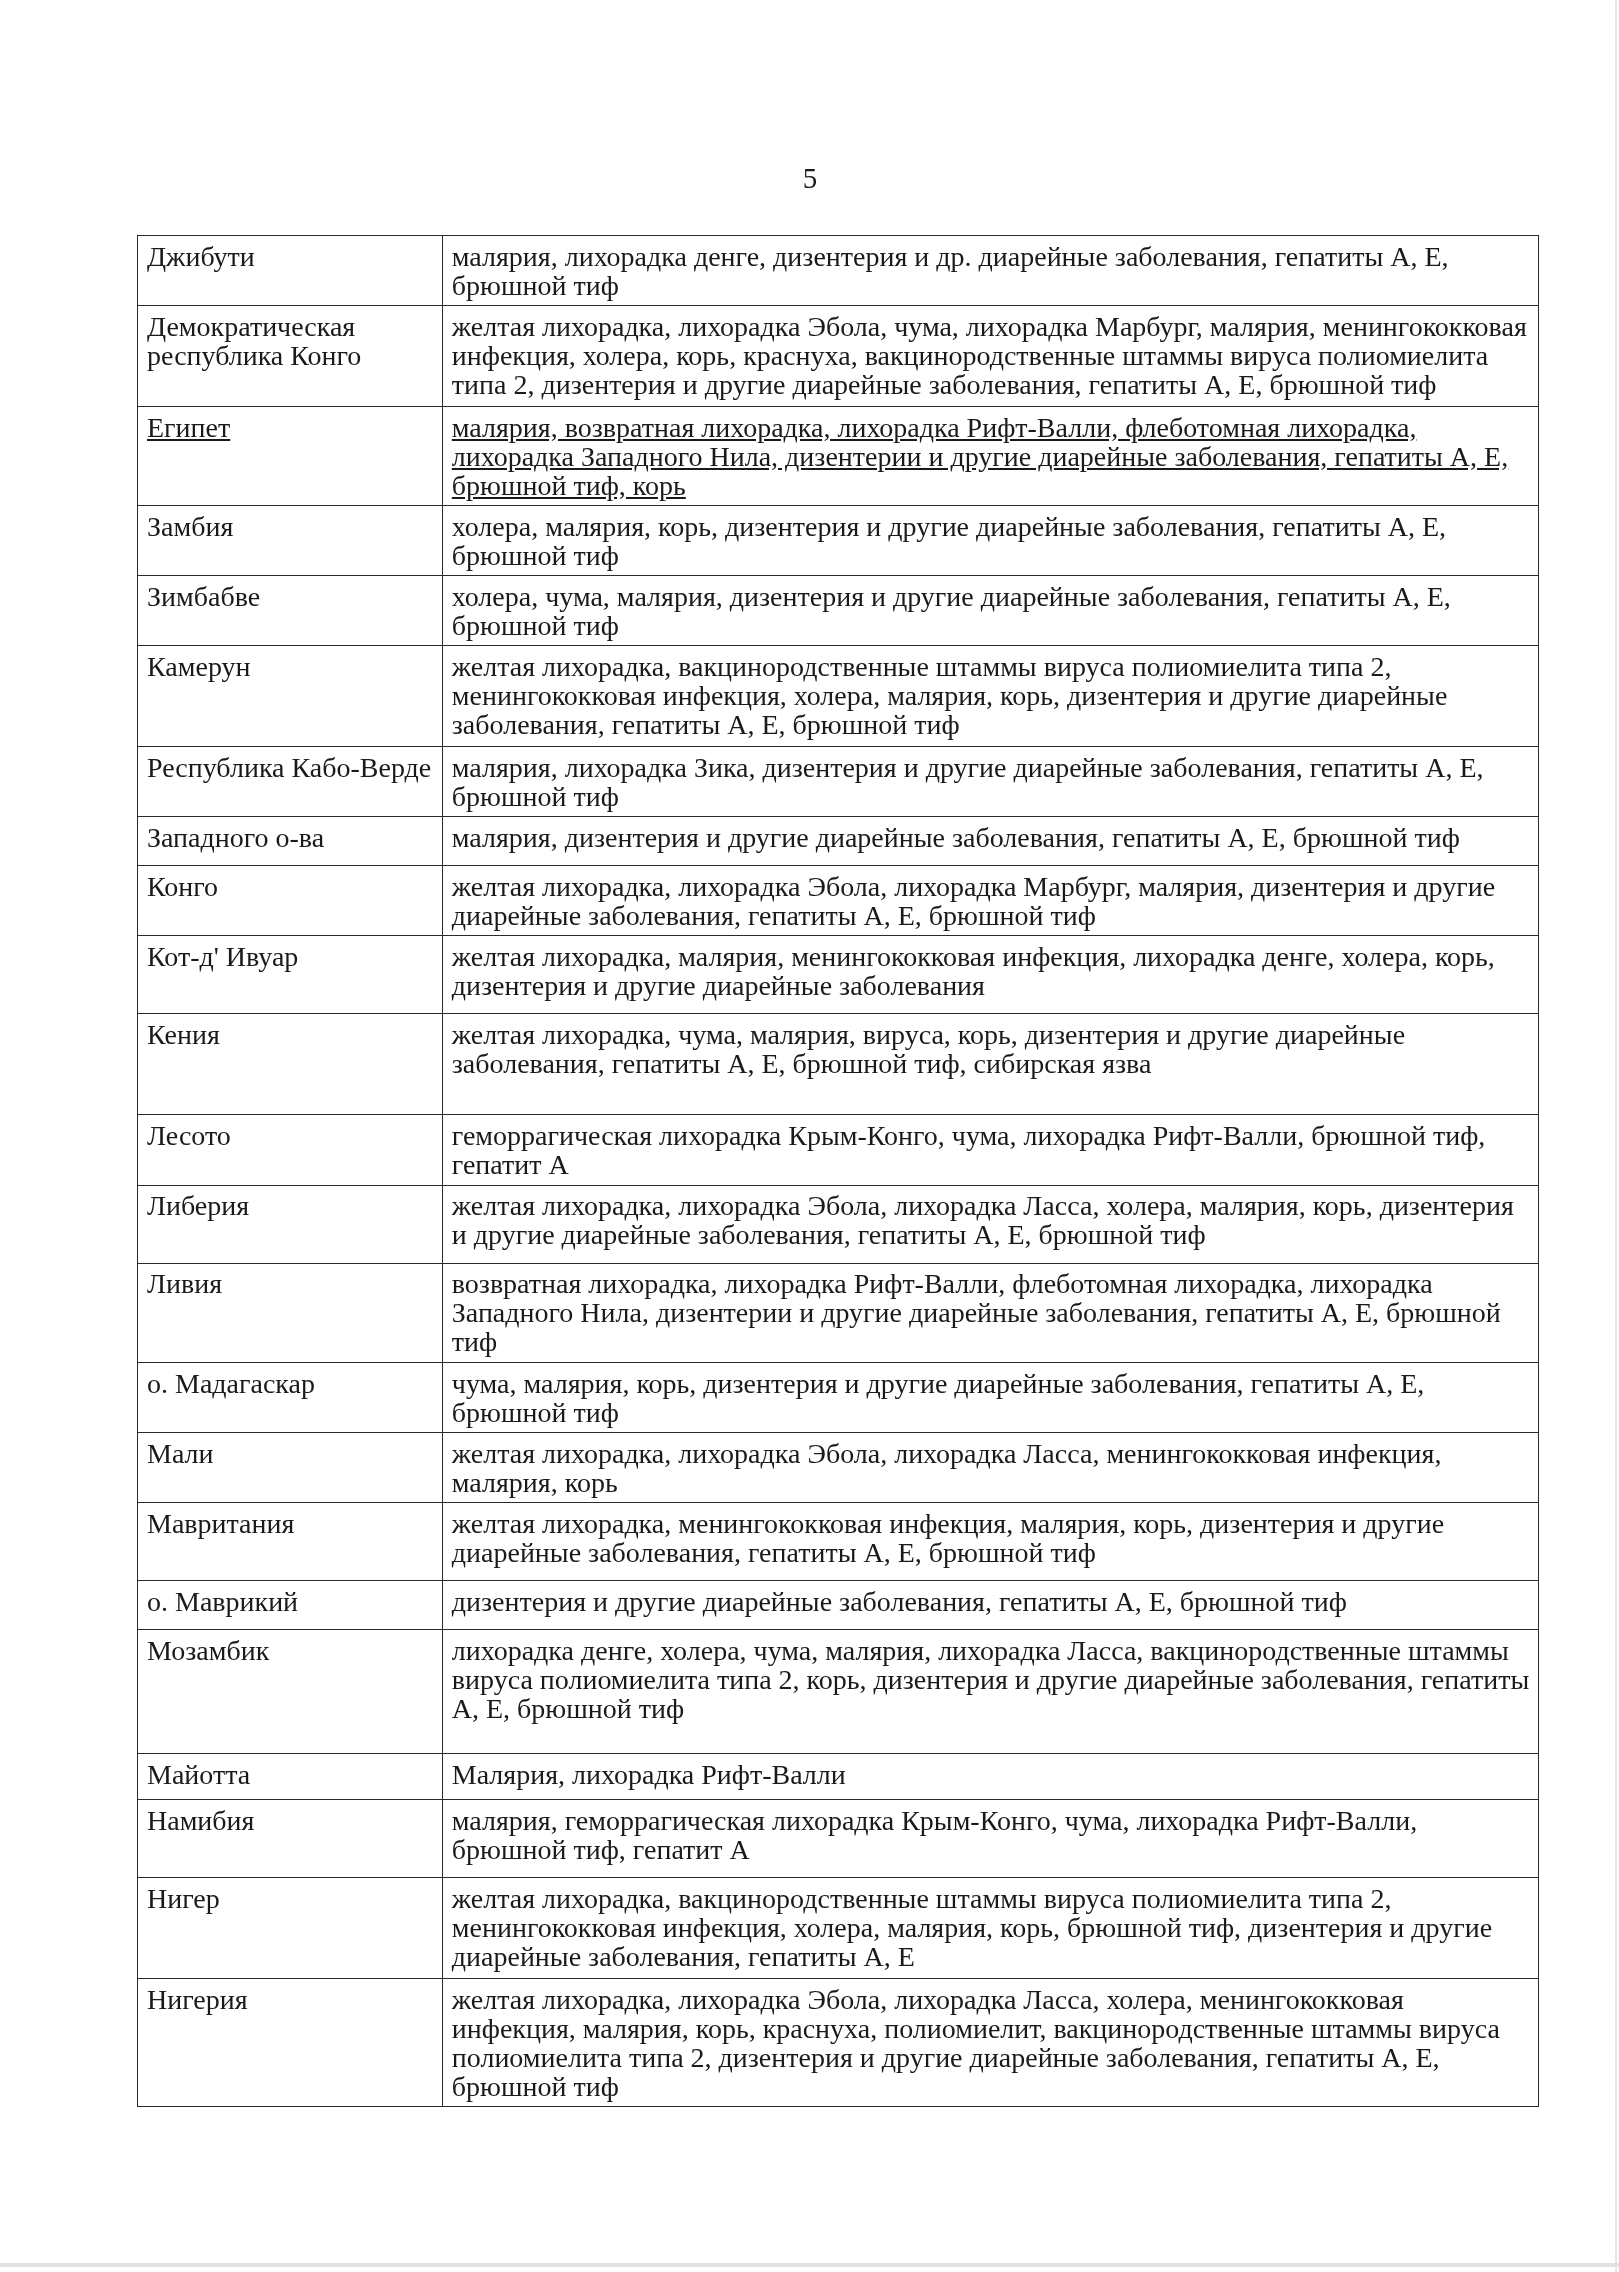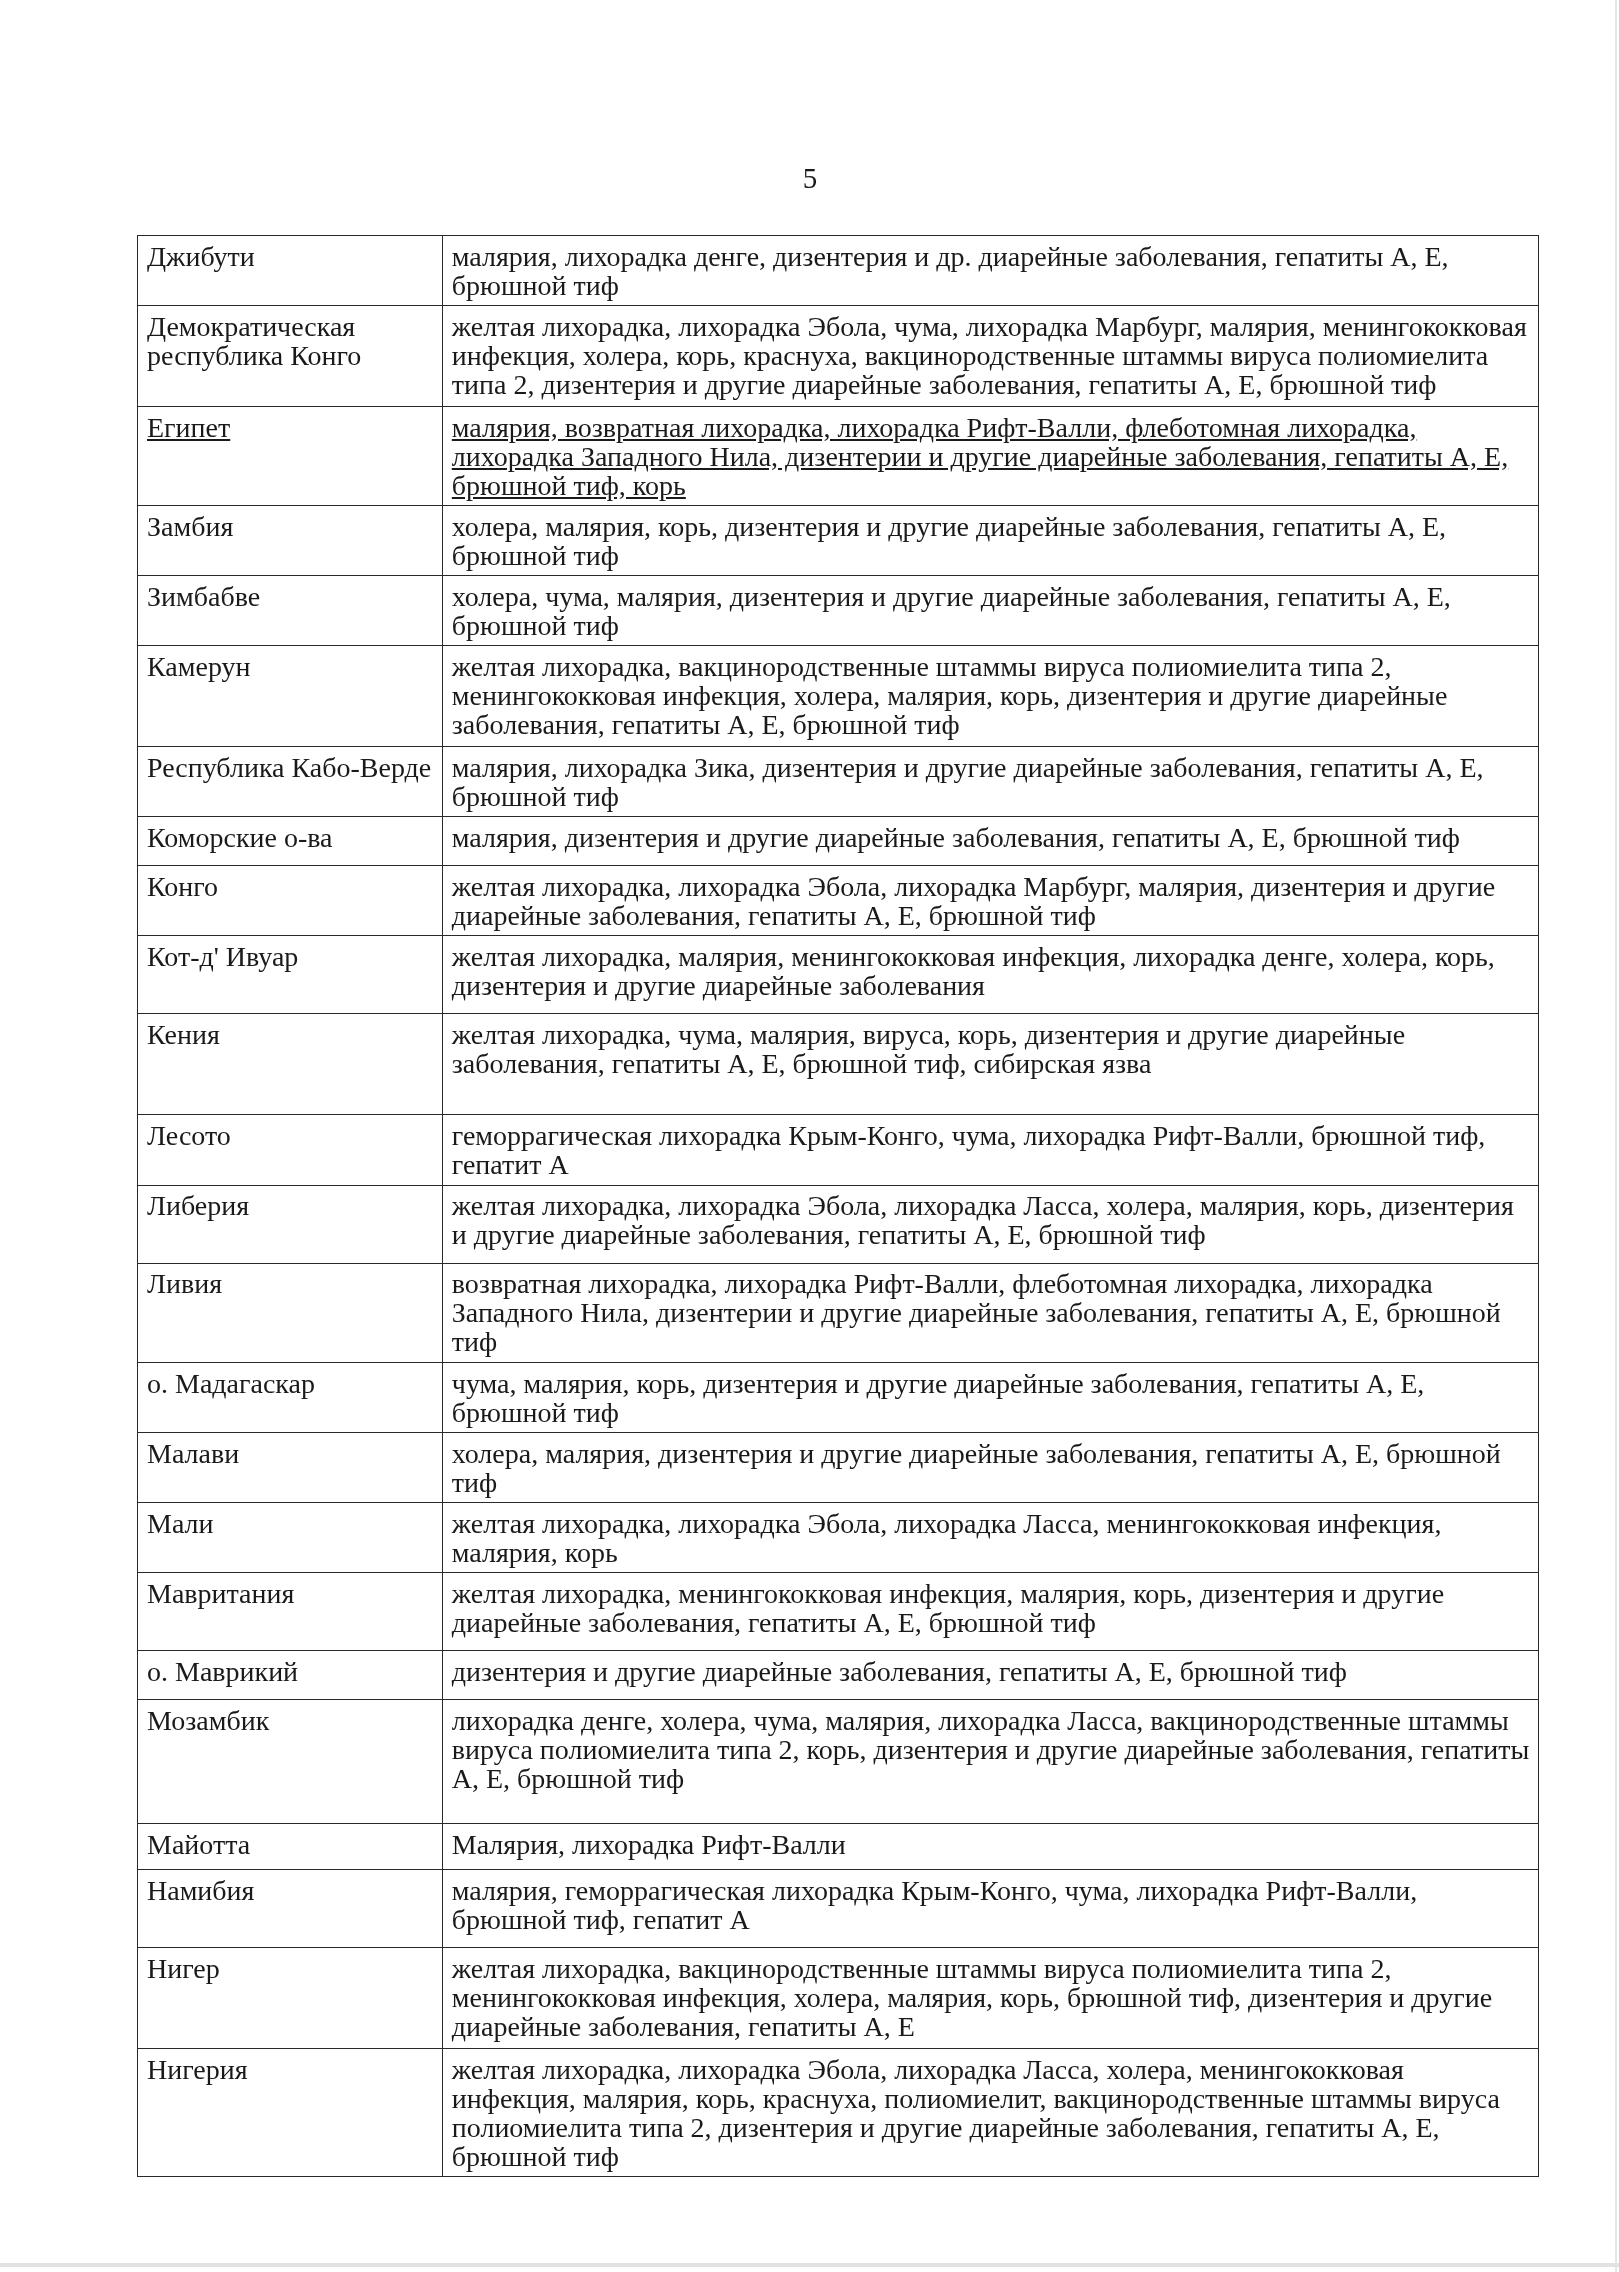--- a/index.html
+++ b/index.html
@@ -49,21 +49,21 @@
       </tr>
       <tr style="height: 101px;">
         <td class="country">Камерун</td>
         <td class="diseases">желтая лихорадка, вакцинородственные штаммы вируса полиомиелита типа 2, менингококковая инфекция, холера, малярия, корь, дизентерия и другие диарейные заболевания, гепатиты А, Е, брюшной тиф</td>
       </tr>
       <tr style="height: 68px;">
         <td class="country">Республика Кабо-Верде</td>
         <td class="diseases">малярия, лихорадка Зика, дизентерия и другие диарейные заболевания, гепатиты А, Е, брюшной тиф</td>
       </tr>
       <tr style="height: 49px;">
-        <td class="country">Коморские о-ва</td>
+        <td class="country">Западного о-ва</td>
         <td class="diseases">малярия, дизентерия и другие диарейные заболевания, гепатиты А, Е, брюшной тиф</td>
       </tr>
       <tr style="height: 68px;">
         <td class="country">Конго</td>
         <td class="diseases">желтая лихорадка, лихорадка Эбола, лихорадка Марбург, малярия, дизентерия и другие диарейные заболевания, гепатиты А, Е, брюшной тиф</td>
       </tr>
       <tr style="height: 78px;">
         <td class="country">Кот-д' Ивуар</td>
         <td class="diseases">желтая лихорадка, малярия, менингококковая инфекция, лихорадка денге, холера, корь, дизентерия и другие диарейные заболевания</td>
       </tr>
@@ -79,24 +79,20 @@
         <td class="country">Либерия</td>
         <td class="diseases">желтая лихорадка, лихорадка Эбола, лихорадка Ласса, холера, малярия, корь, дизентерия и другие диарейные заболевания, гепатиты А, Е, брюшной тиф</td>
       </tr>
       <tr style="height: 78px;">
         <td class="country">Ливия</td>
         <td class="diseases">возвратная лихорадка, лихорадка Рифт-Валли, флеботомная лихорадка, лихорадка Западного Нила, дизентерии и другие диарейные заболевания, гепатиты А, Е, брюшной тиф</td>
       </tr>
       <tr style="height: 49px;">
         <td class="country">о. Мадагаскар</td>
         <td class="diseases">чума, малярия, корь, дизентерия и другие диарейные заболевания, гепатиты А, Е, брюшной тиф</td>
-      </tr>
-      <tr style="height: 49px;">
-        <td class="country">Малави</td>
-        <td class="diseases">холера, малярия, дизентерия и другие диарейные заболевания, гепатиты А, Е, брюшной тиф</td>
       </tr>
       <tr style="height: 49px;">
         <td class="country">Мали</td>
         <td class="diseases">желтая лихорадка, лихорадка Эбола, лихорадка Ласса, менингококковая инфекция, малярия, корь</td>
       </tr>
       <tr style="height: 78px;">
         <td class="country">Мавритания</td>
         <td class="diseases">желтая лихорадка, менингококковая инфекция, малярия, корь, дизентерия и другие диарейные заболевания, гепатиты А, Е, брюшной тиф</td>
       </tr>
       <tr style="height: 49px;">

